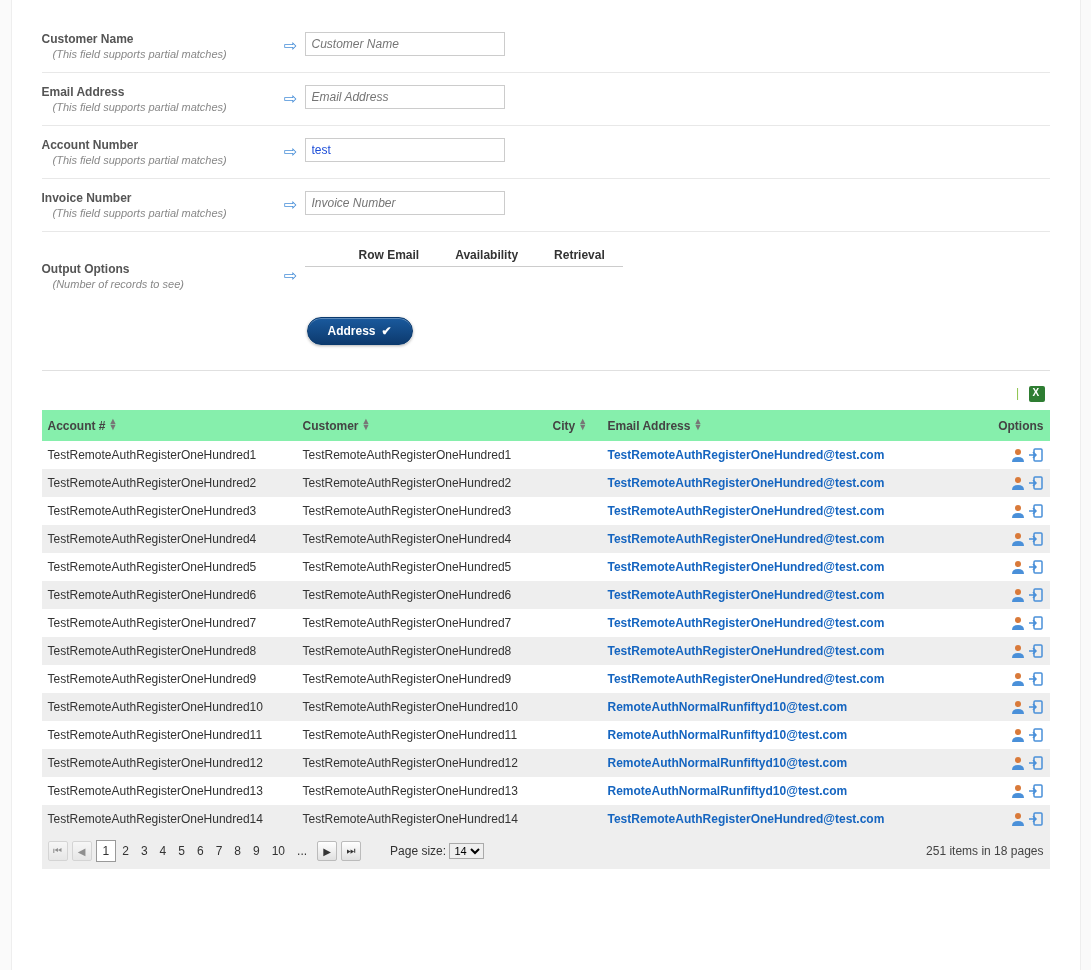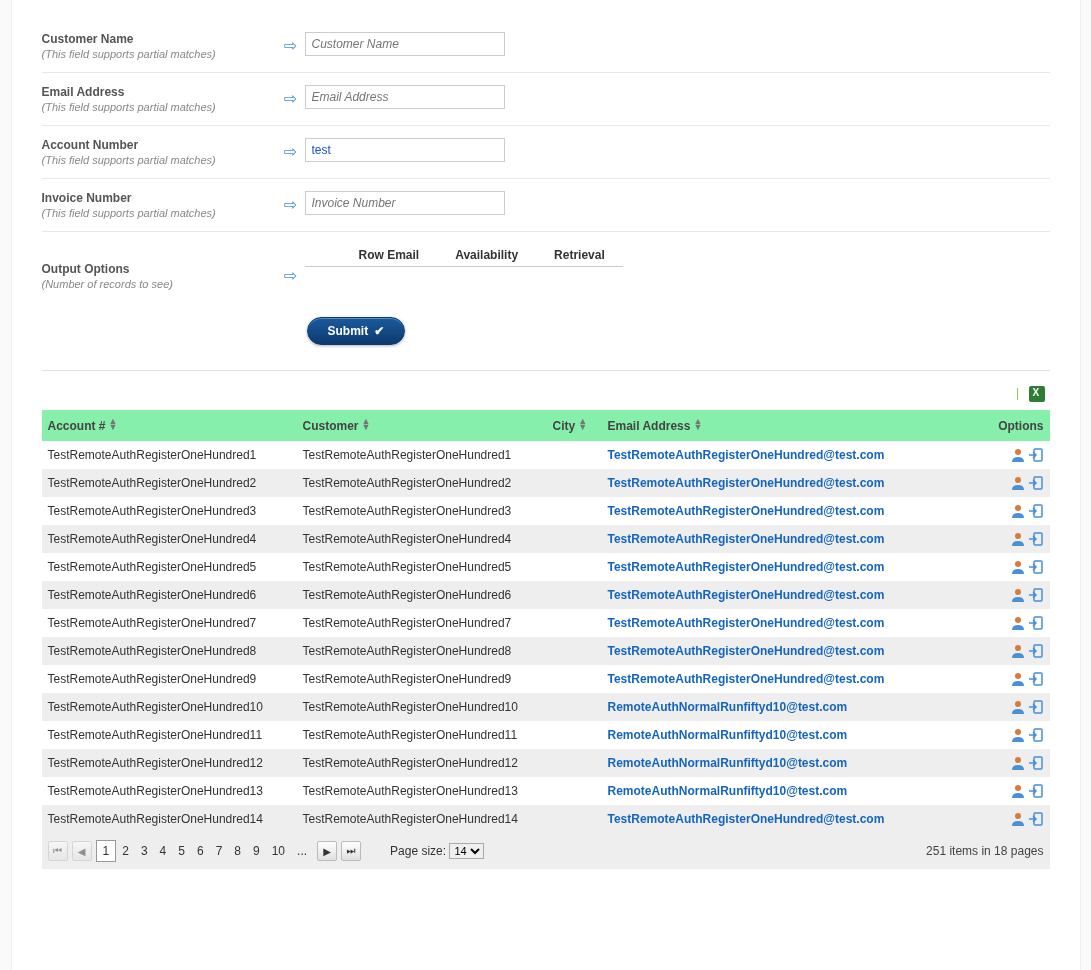--- a/index.html
+++ b/index.html
@@ -5,21 +5,21 @@
 * { box-sizing: border-box; margin: 0; padding: 0; }
 body { font-family: Arial, sans-serif; font-size: 12px; color: #333; background: #fafafa; }
 .page { background: #fff; width: 1070px; min-height: 970px; padding: 20px 30px; margin: 0 auto; border-left: 1px solid #eee; border-right: 1px solid #eee; }
 .title-row { display: flex; align-items: center; gap: 10px; border-bottom: 1px solid #e0e0e0; padding-bottom: 12px; margin-bottom: 20px; }
 .page-title { font-size: 24px; font-weight: normal; color: #222; }
 .star-icon { font-size: 18px; color: #bbb; cursor: pointer; }
 
 .form-row { display: flex; align-items: flex-start; border-bottom: 1px solid #e8e8e8; padding: 12px 0; }
 .label-col { width: 235px; }
 .label-col .lbl { font-weight: bold; color: #555; font-size: 12px; }
-.label-col .hint { font-style: italic; color: #888; font-size: 11px; margin-top: 2px; }
+.label-col .hint { font-style: italic; color: #888; font-size: 11px; margin-top: 2px; margin-left: 11px; }
 .arrow-col { width: 28px; display: flex; align-items: center; justify-content: center; padding-top: 4px; }
 .arrow-icon { color: #4a90d9; font-size: 16px; }
 .input-col { flex: 1; }
 .text-input { width: 200px; height: 24px; padding: 2px 6px; border: 1px solid #ccc; font-style: italic; color: #777; font-size: 12px; }
 .text-input.has-value { font-style: normal; color: #1d4ed8; }
 
 .options-table { border-collapse: collapse; }
 .options-table th { font-weight: bold; text-align: center; padding: 4px 18px; border-bottom: 1px solid #ccc; font-size: 12px; }
 .options-table td { text-align: center; padding: 4px 18px; font-size: 12px; color: #555; }
 .options-table td:first-child { text-align: left; }
@@ -133,21 +133,21 @@
           <th>Retrieval</th>
         </tr>
           </thead>
         <tbody>
         </tbody>
       </table>
     </div>
   </div>
 
   <div class="submit-row">
-    <button class="submit-btn"><span>Submit</span><span class="check">✔</span></button>
+    <button class="submit-btn"><span>Address</span><span class="check">✔</span></button>
   </div>
 
   <div class="toolbar-row">
     <span class="toolbar-sep">|</span>
     <span class="excel-icon"></span>
   </div>
 
   <table class="grid">
     <thead>
         <tr>

